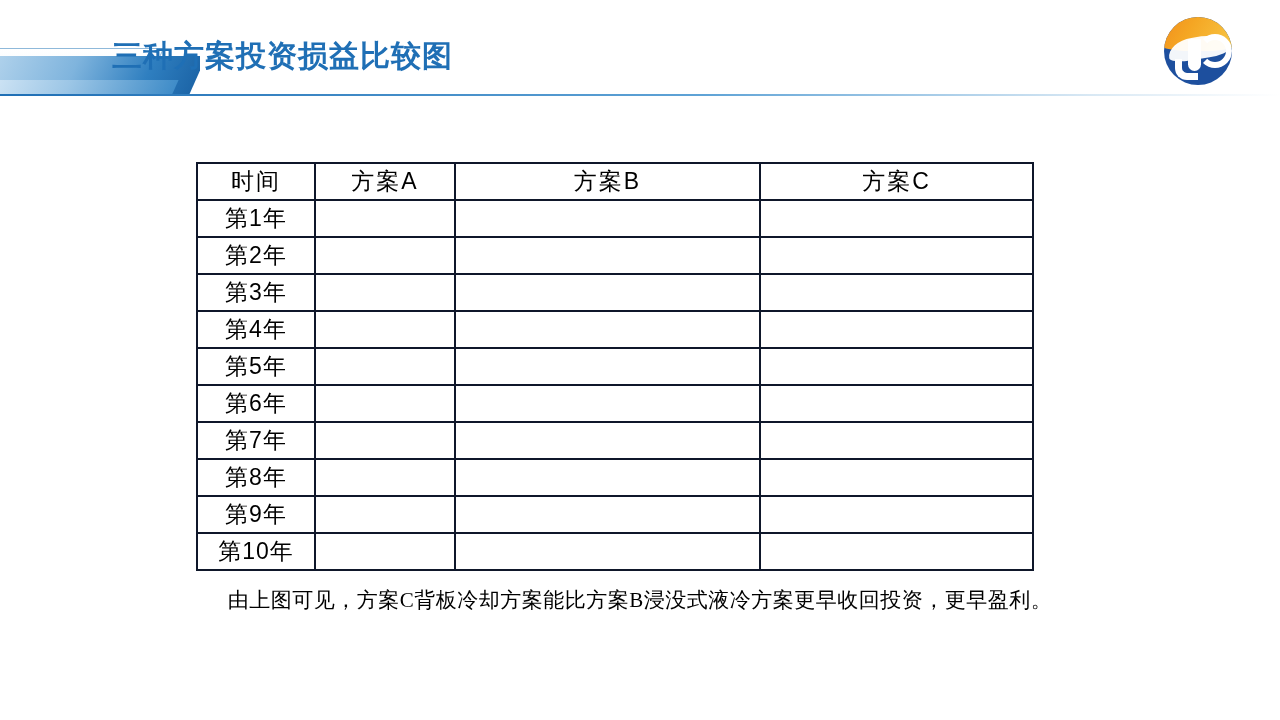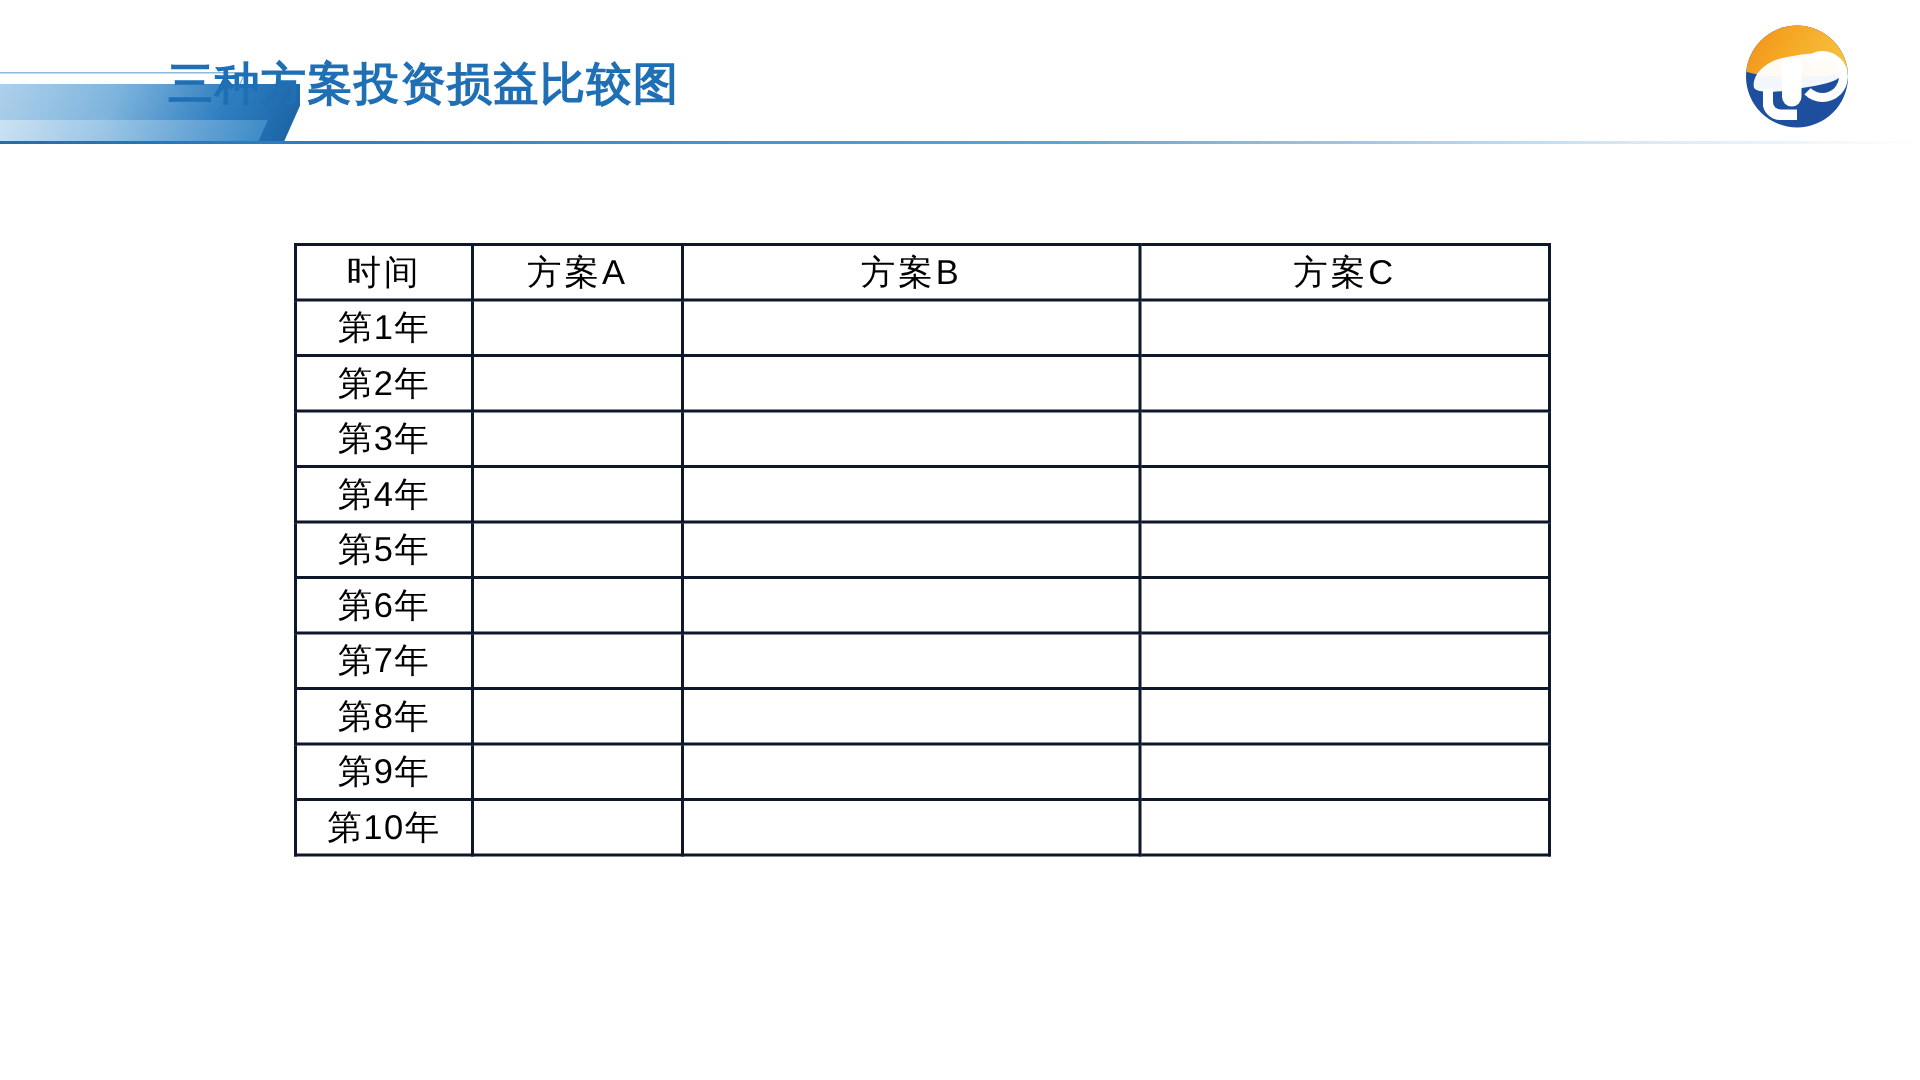--- a/index.html
+++ b/index.html
@@ -445,14 +445,15 @@
                 <div class="dbbar pos" style="left: 138px; width: 131px;"></div>
                 <div class="zeroline" style="left: 138px;"></div>
                 <div class="dbval right">38840</div>
               </div>
             </td>
           </tr>
         </tbody>
     </table>
   </div>
 
+  <div class="caption">由上图可见，方案C背板冷却方案能比方案B浸没式液冷方案更早收回投资，更早盈利。</div>
 
 </div>
 
 </body></html>

